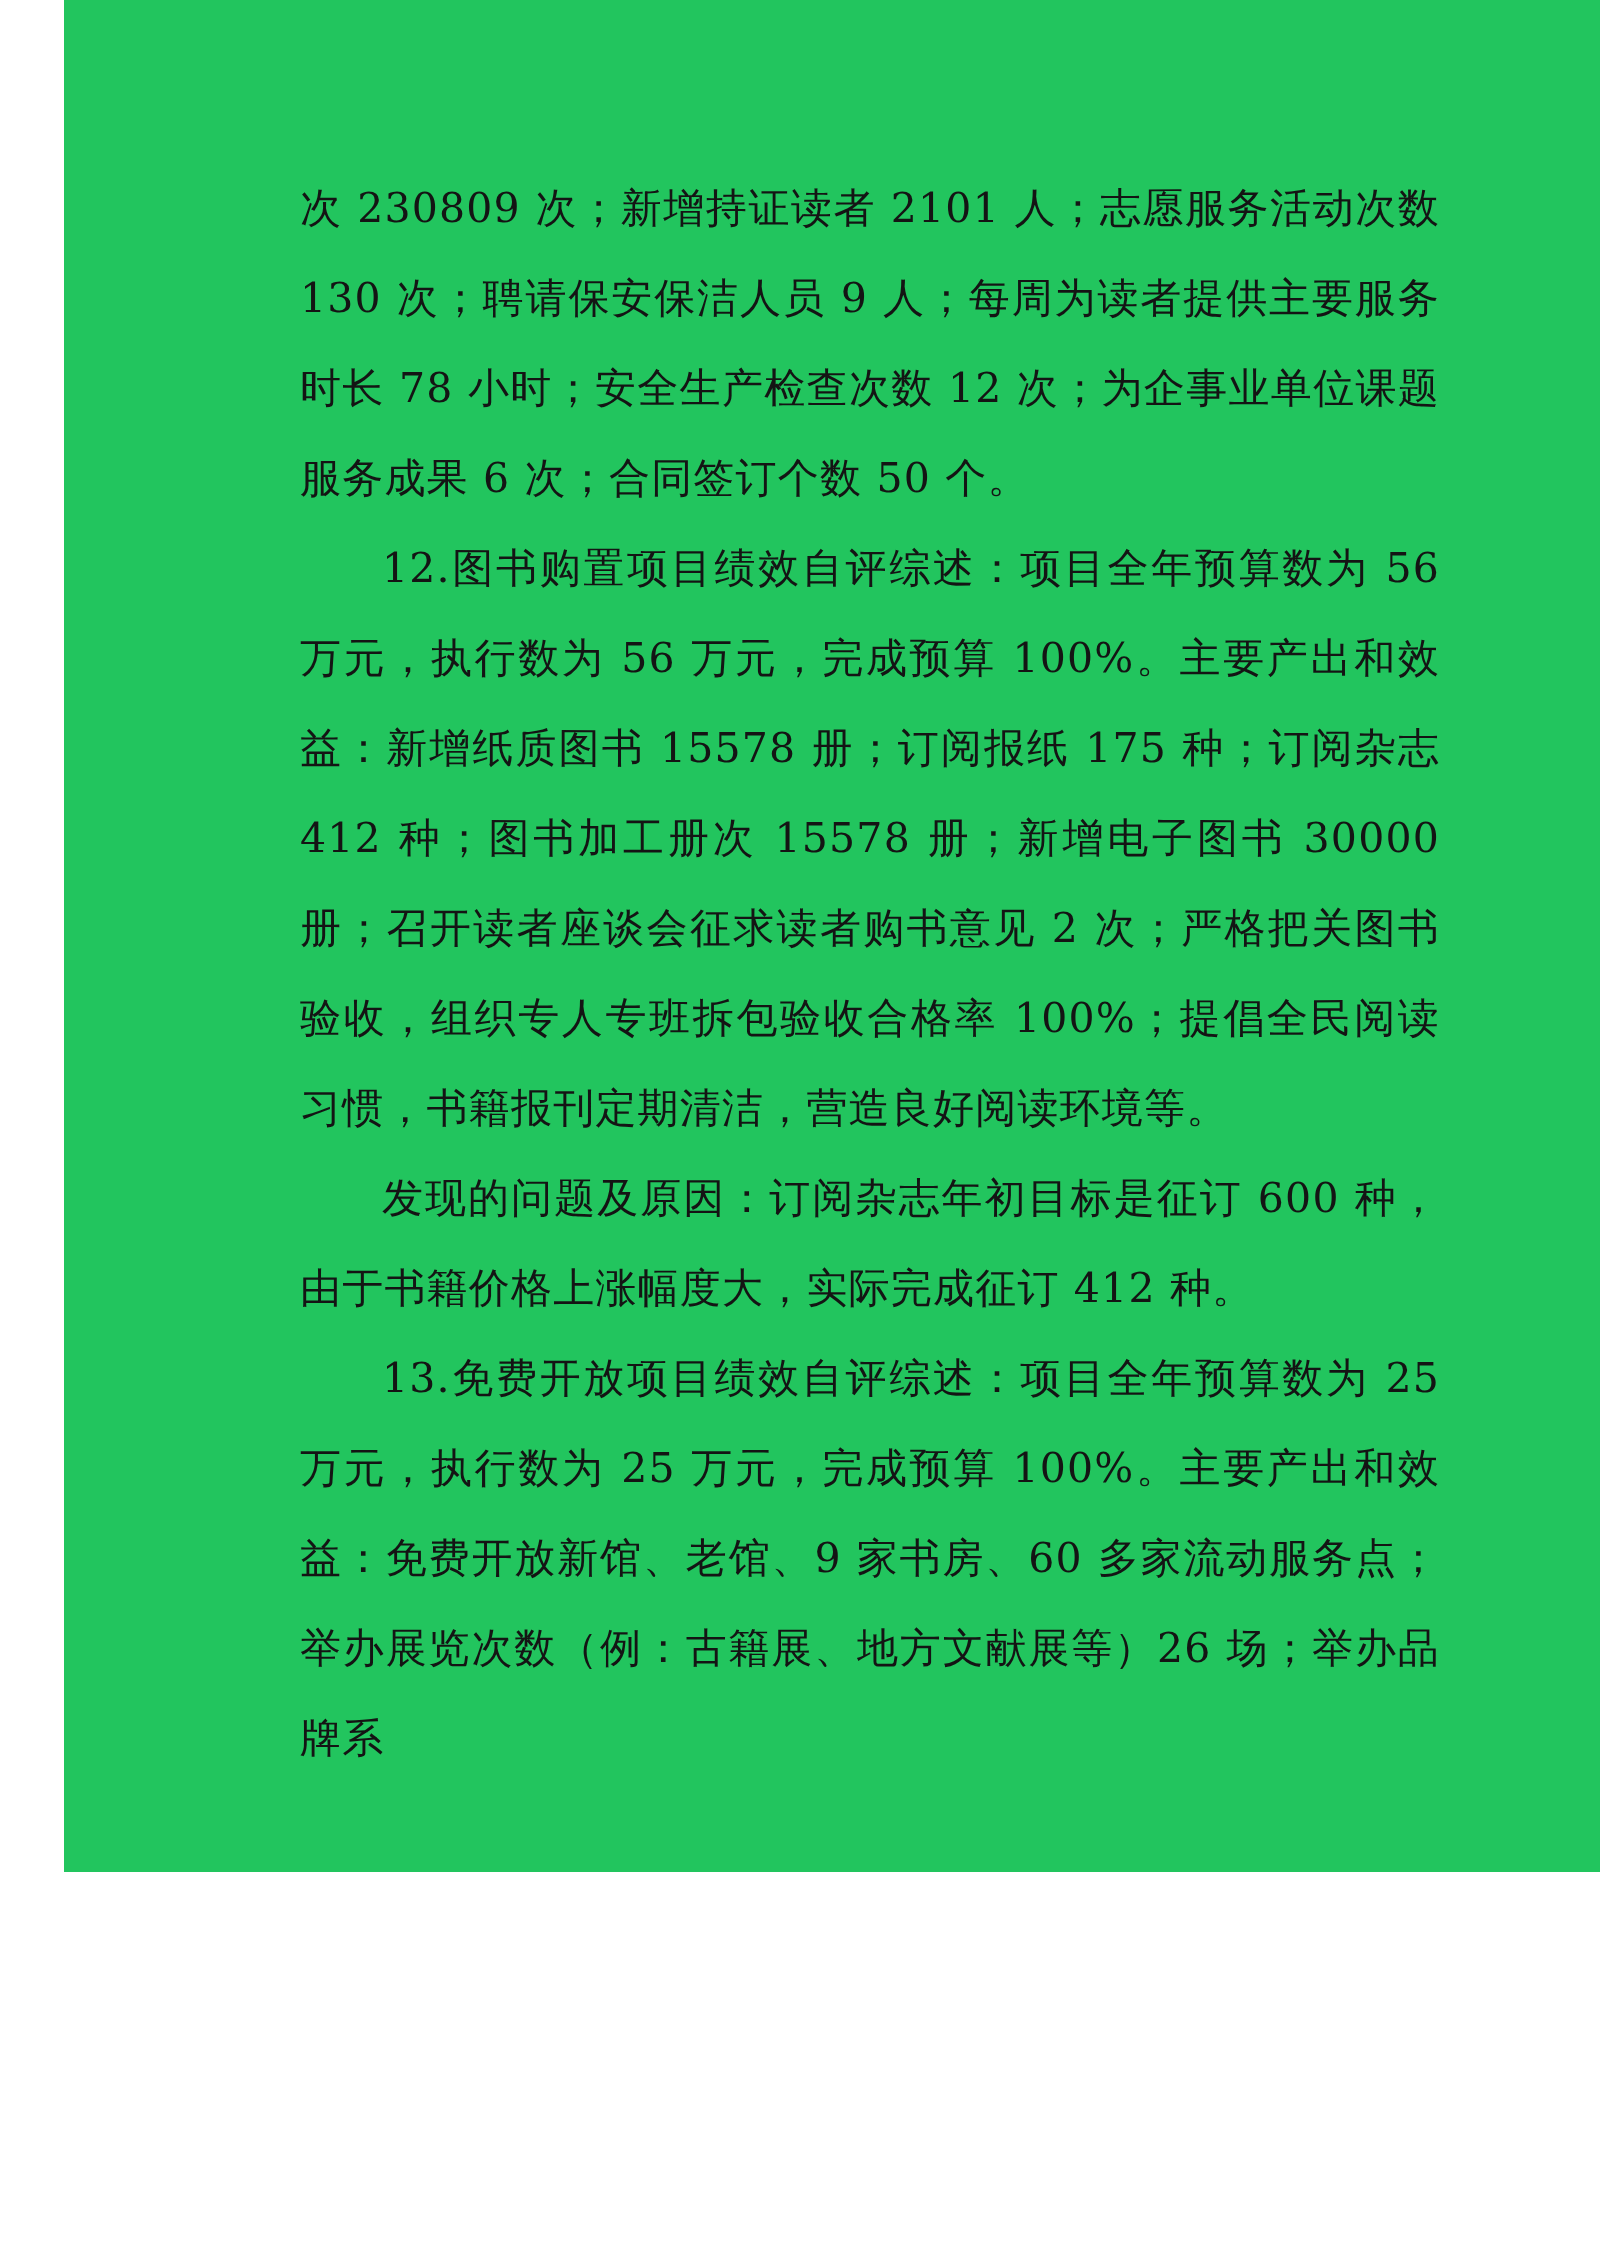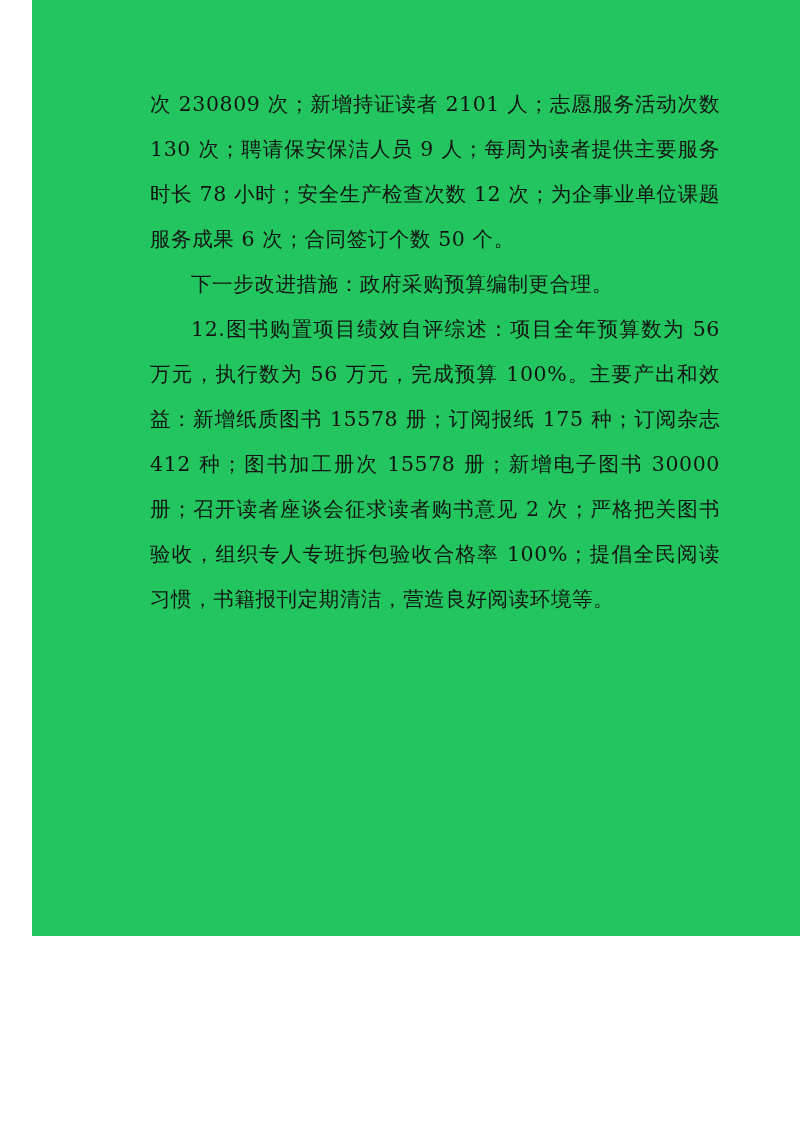--- a/index.html
+++ b/index.html
@@ -56,27 +56,30 @@
 <body>
 
 <div class="page">
   <div class="content">
 
     <p class="para">
       <span>次 230809 次；新增持证读者 2101 人；志愿服务活动次数 130 次；聘请保安保洁人员 9 人；每周为读者提供主要服务时长 78 小时；安全生产检查次数 12 次；为企事业单位课题服务成果 6 次；合同签订个数 50 个。</span>
     </p>
 
 
-    <p class="para indent">
-      <span>下一步改进措施：政府采购预算编制更合理。</span>
-    </p>
 
     <p class="para indent">
       <span class="bold-lead">12.图书购置项目绩效自评综述：</span><span>项目全年预算数为 56 万元，执行数为 56 万元，完成预算 100%。主要产出和效益：新增纸质图书 15578 册；订阅报纸 175 种；订阅杂志 412 种；图书加工册次 15578 册；新增电子图书 30000 册；召开读者座谈会征求读者购书意见 2 次；严格把关图书验收，组织专人专班拆包验收合格率 100%；提倡全民阅读习惯，书籍报刊定期清洁，营造良好阅读环境等。</span>
     </p>
 
+    <p class="para indent">
+      <span>发现的问题及原因：订阅杂志年初目标是征订 600 种，由于书籍价格上涨幅度大，实际完成征订 412 种。</span>
+    </p>
 
 
+    <p class="para indent">
+      <span class="bold-lead">13.免费开放项目绩效自评综述：</span><span>项目全年预算数为 25 万元，执行数为 25 万元，完成预算 100%。主要产出和效益：免费开放新馆、老馆、9 家书房、60 多家流动服务点；举办展览次数（例：古籍展、地方文献展等）26 场；举办品牌系</span>
+    </p>
 
   </div>
 
   <div class="page-number">22</div>
 </div>
 
 </body></html>

